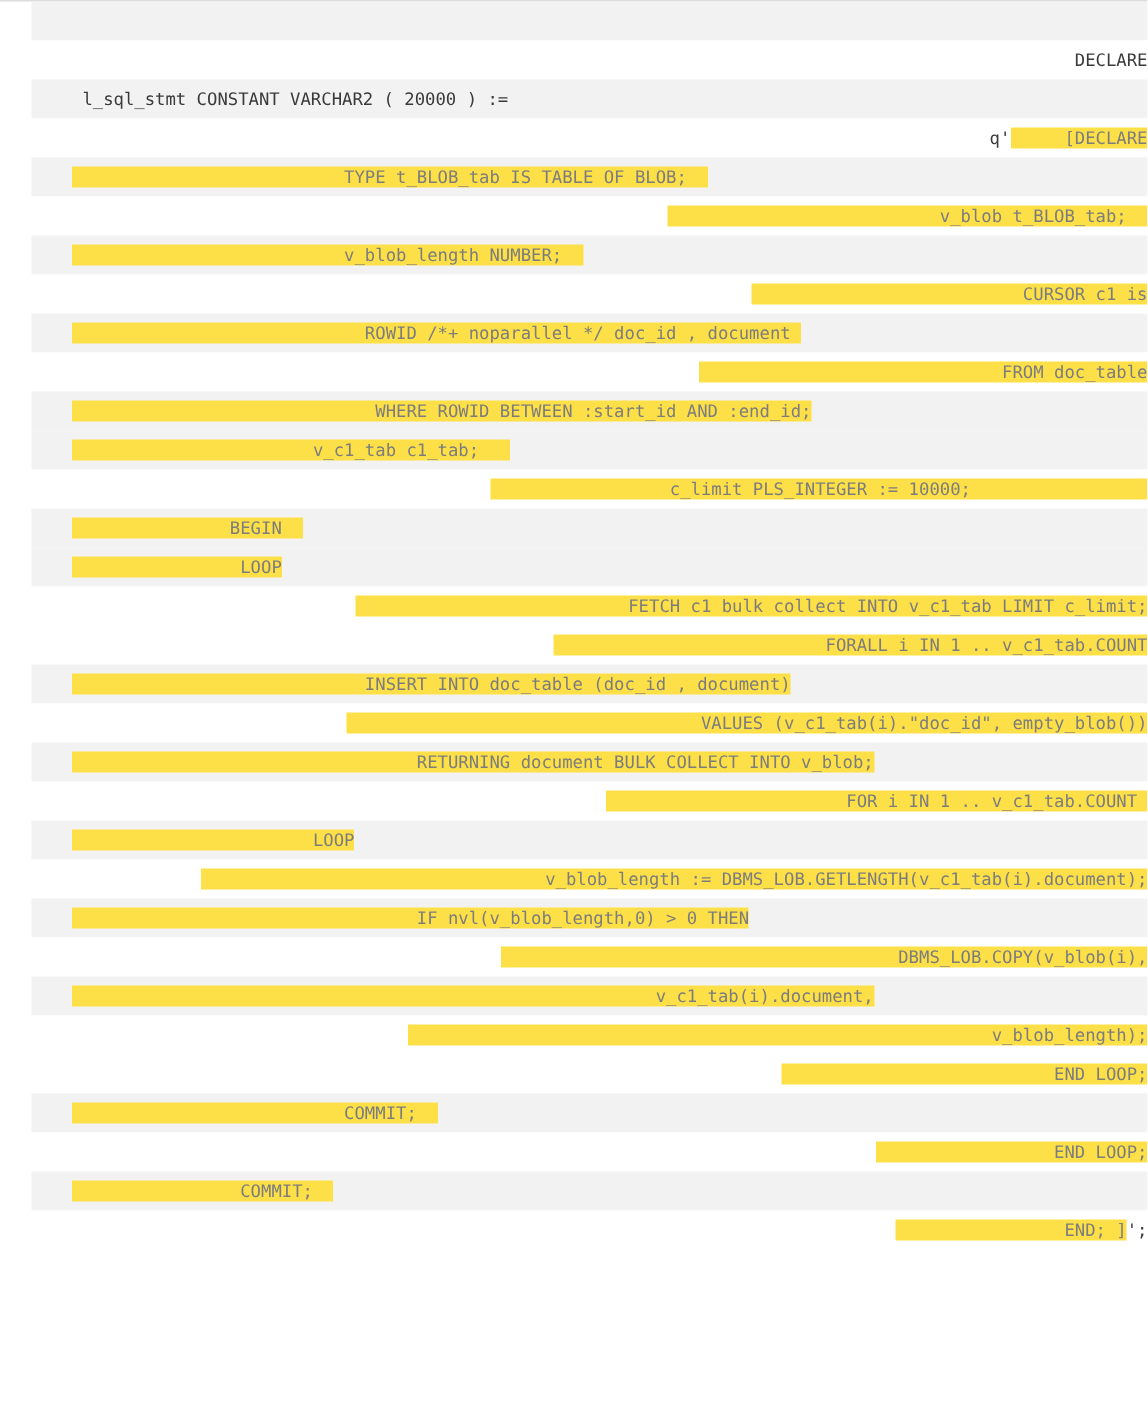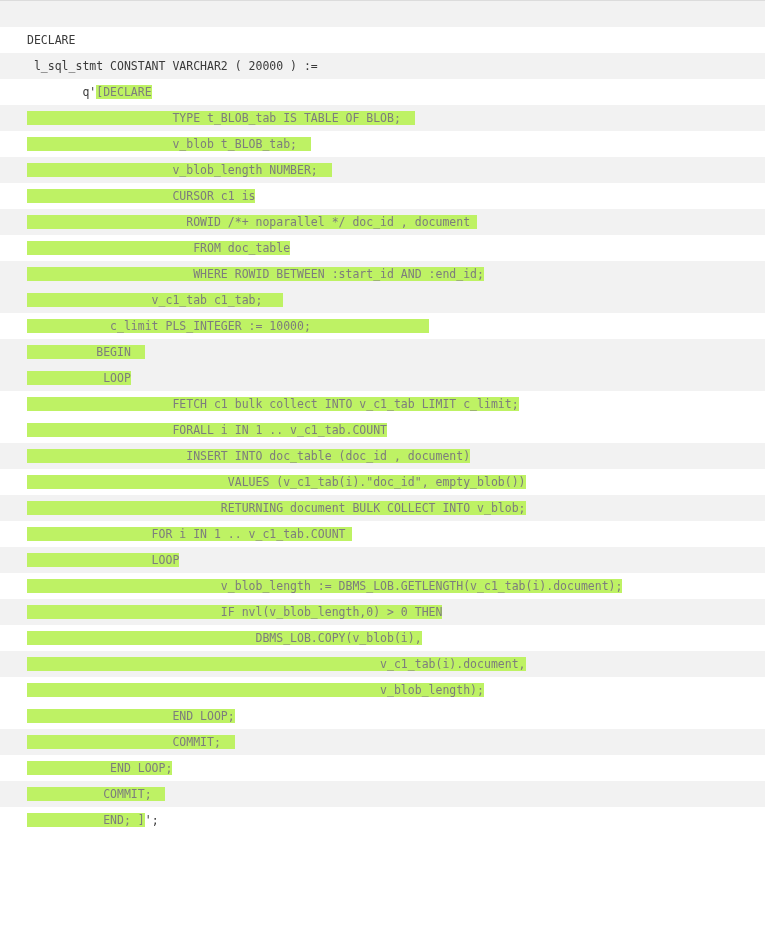--- a/index.html
+++ b/index.html
@@ -25,34 +25,37 @@
     white-space: pre;
     font-size: 11.5px;
     letter-spacing: 0px;
     color: #3a3a3a;
     padding-left: 27px;
     box-sizing: border-box;
     overflow: hidden;
   }
   .code-row.odd {
     background: #f2f2f2;
+    margin-left: 21px;
   }
   .code-row.even {
     background: #ffffff;
+    text-align: right;
   }
   .code-row .seg {
     white-space: pre;
     font-family: "DejaVu Sans Mono", "Liberation Mono", monospace;
   }
   .code-row .seg.plain {
     color: #3a3a3a;
   }
   .code-row .seg.hl {
-    background: #bef264;
+    background: #fde047;
     color: #7d7d7d;
+    padding-left: 36px;
   }
 </style>
 </head>
 <body>
 
 <div id="code-listing">
     <div class="code-row odd">&nbsp;</div>
     <div class="code-row even"><span class="seg plain">DECLARE</span></div>
     <div class="code-row odd"><span class="seg plain"> l_sql_stmt CONSTANT VARCHAR2 ( 20000 ) :=</span></div>
     <div class="code-row even"><span class="seg plain">        q'</span><span class="seg hl">[DECLARE</span></div>

